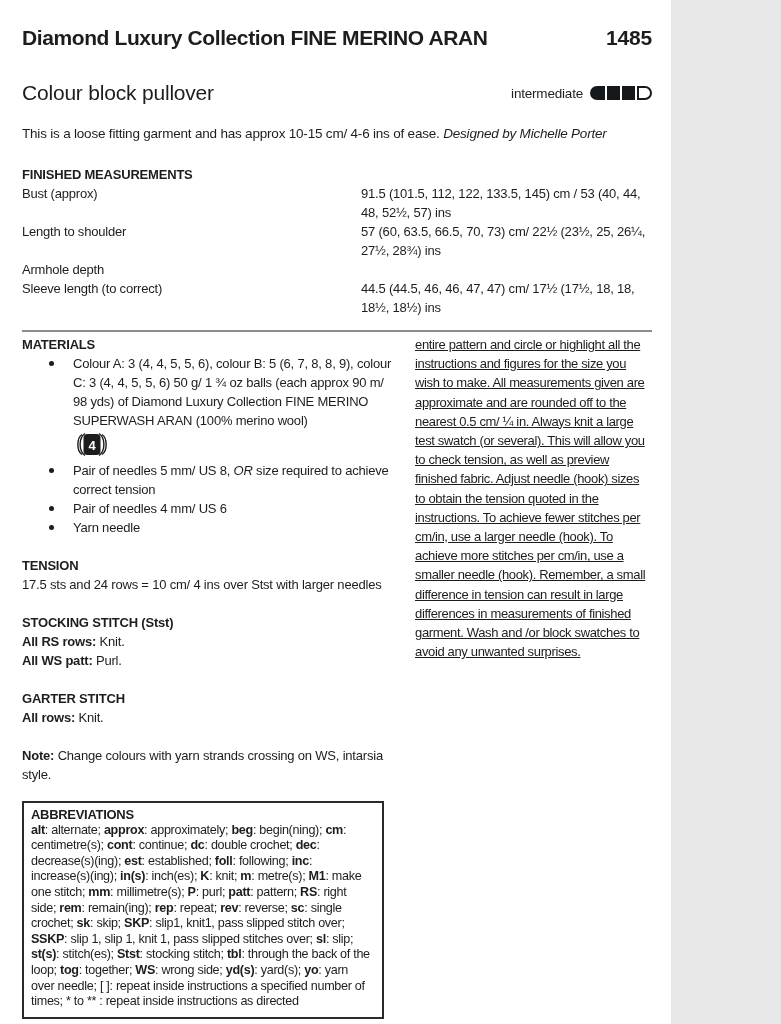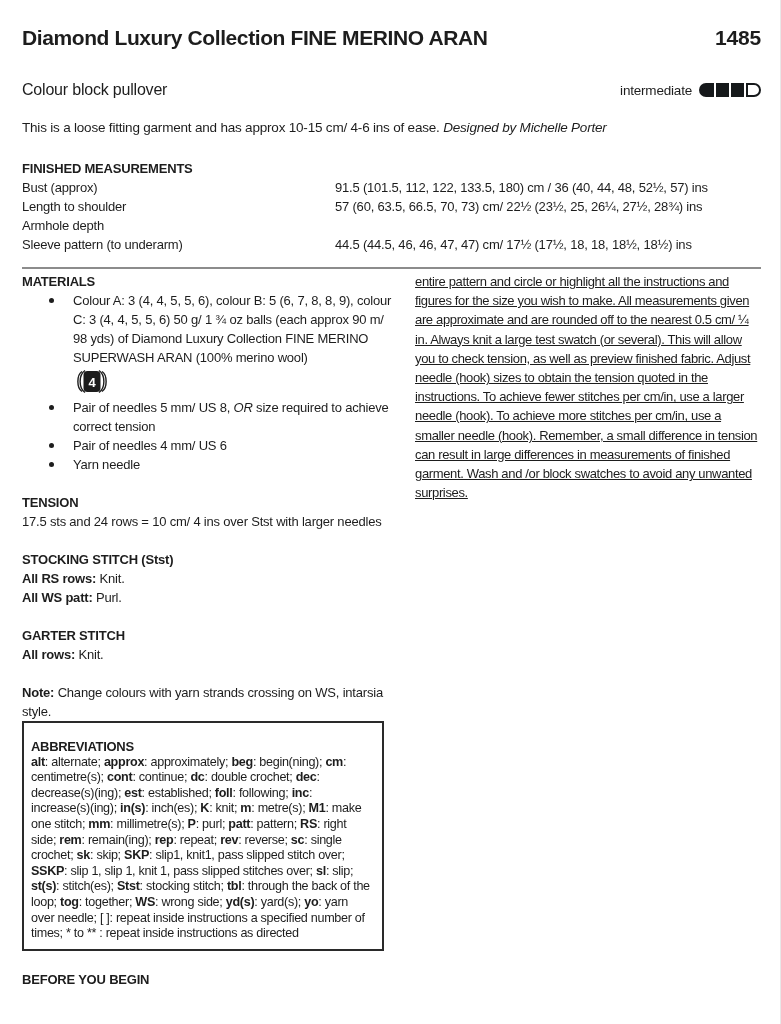--- a/index.html
+++ b/index.html
@@ -1,58 +1,58 @@
 <!DOCTYPE html>
 <html><head>
 <meta charset="utf-8">
 <style>
   html,body{margin:0;padding:0;background:#e8e8e8;}
   .page{
-    width:780px;height:1024px;box-sizing:border-box;background:#ffffff;
+    width:671px;height:1024px;box-sizing:border-box;background:#ffffff;
     color:#1d1d1d;font-family:"Liberation Sans",sans-serif;
     padding:26px 19px 0 22px;overflow:hidden;position:relative;
     letter-spacing:-0.2px;
   }
   
   .hdr-row{display:flex;justify-content:space-between;align-items:baseline;}
   .doc-title{font-size:21px;font-weight:700;letter-spacing:-0.4px;}
   .doc-number{font-size:21px;font-weight:700;}
   .sub-row{display:flex;justify-content:space-between;align-items:center;margin-top:31px;}
-  .doc-subtitle{font-size:16px;font-weight:400;letter-spacing:-0.2px;}
+  .doc-subtitle{font-size:21px;font-weight:400;letter-spacing:-0.2px;}
   .difficulty{display:flex;align-items:center;gap:7px;}
   .difficulty-label{font-size:13.5px;}
   .meter{display:flex;align-items:center;gap:2px;height:15px;}
   .meter .seg{width:13px;height:14px;display:inline-block;box-sizing:border-box;}
   .meter .seg.filled{background:#16191b;}
   .meter .seg.empty{background:#fff;border:2.5px solid #16191b;}
   .meter .seg.first{border-radius:8px 0 0 8px;width:15px;}
   .meter .seg.last{border-radius:0 8px 8px 0;width:15px;}
   .intro{font-size:13.5px;margin-top:21px;}
   .intro .credit{font-style:italic;}
   
   .fm{margin-top:24px;font-size:13px;line-height:19px;}
   .fm-heading,.fm-sizes{font-weight:700;}
-  .fm-row{display:flex;}
+  .fm-row{display:flex;gap:26px;}
   .fm-label{width:313px;flex:none;}
   .fm-value{flex:1;}
   
   .rule{height:2px;background:#8c8c8c;border:none;margin:13px 0 3px 0;}
   
   .cols{display:flex;gap:23px;align-items:flex-start;}
   .col-left{width:370px;flex:none;font-size:13px;line-height:19px;}
   .col-right{flex:1;font-size:13px;line-height:19.2px;letter-spacing:-0.35px;text-decoration:underline;}
   .sec-heading{font-weight:700;}
   .sec{margin-top:19px;}
   
   ul.bullets{list-style:none;margin:0;padding:0;}
   ul.bullets li{position:relative;padding-left:51px;margin:0;}
   ul.bullets .dot{position:absolute;left:27px;top:7px;width:5px;height:5px;border-radius:50%;background:#1d1d1d;}
   .yarn-icon-wrap{margin:2px 0 3px 0;height:26px;}
   
-  .abbr-box{border:2px solid #2a2a2a;padding:16px 8px 7px 7px;width:362px;box-sizing:border-box;font-size:12.6px;line-height:15.6px;letter-spacing:-0.3px;}
+  .abbr-box{border:2px solid #2a2a2a;margin-top:17px;padding:4px 8px 7px 7px;width:362px;box-sizing:border-box;font-size:12.6px;line-height:15.6px;letter-spacing:-0.3px;}
   .abbr-box .sec-heading{font-size:13px;}
   b{font-weight:700;}
   i{font-style:italic;}
 </style>
 </head>
 <body>
 
 <div class="page">
 
   <div class="hdr-row">
@@ -74,31 +74,31 @@
   </div>
 
   <div class="intro">
     <span>This is a loose fitting garment and has approx 10-15 cm/ 4-6 ins of ease. </span><span class="credit">Designed by Michelle Porter</span>
   </div>
 
   <div class="fm">
     <div class="fm-heading">FINISHED MEASUREMENTS</div>
     <div class="fm-row">
       <span class="fm-label">Bust (approx)</span>
-      <span class="fm-value">91.5 (101.5, 112, 122, 133.5, 180) cm / 36 (40, 44, 48, 52½, 57) ins</span>
+      <span class="fm-value">91.5 (101.5, 112, 122, 133.5, 145) cm / 53 (40, 44, 48, 52½, 57) ins</span>
     </div>
     <div class="fm-row">
       <span class="fm-label">Length to shoulder</span>
       <span class="fm-value">57 (60, 63.5, 66.5, 70, 73) cm/ 22½ (23½, 25, 26¼, 27½, 28¾) ins</span>
     </div>
     <div class="fm-row">
       <span class="fm-label">Armhole depth</span>
     </div>
     <div class="fm-row">
-      <span class="fm-label">Sleeve pattern (to underarm)</span>
+      <span class="fm-label">Sleeve length (to correct)</span>
       <span class="fm-value">44.5 (44.5, 46, 46, 47, 47) cm/ 17½ (17½, 18, 18, 18½, 18½) ins</span>
     </div>
   </div>
 
   <hr class="rule">
 
   <div class="cols">
 
     <div class="col-left">
 

